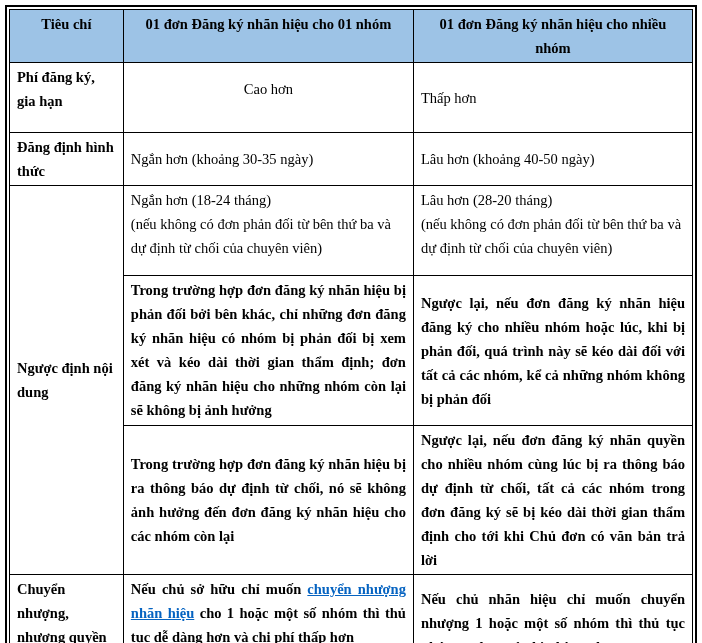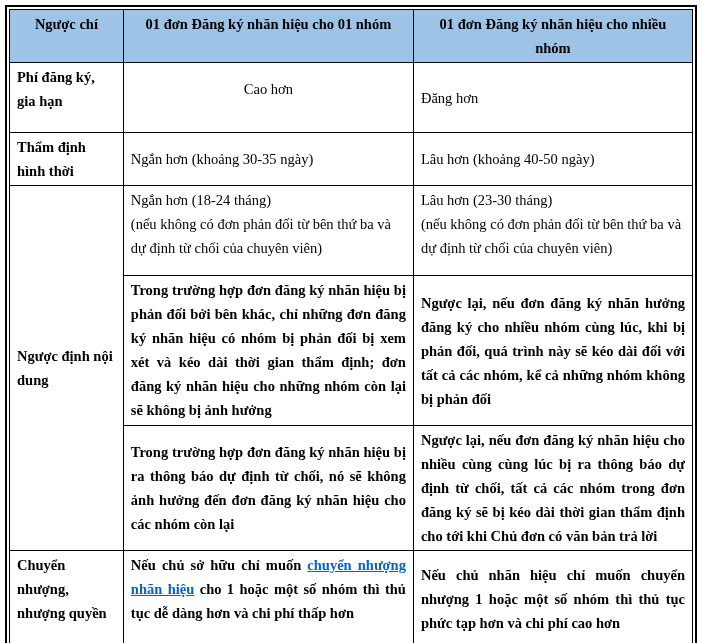--- a/index.html
+++ b/index.html
@@ -69,57 +69,57 @@
   <div class="table-frame">
     <table class="cmp">
       <colgroup>
         <col class="c1">
           <col class="c2">
           <col class="c3">
       </colgroup>
 
       <tbody>
           <tr style="height:40px;">
-        <th class="hdr">Ngược chí</th>
+        <th class="hdr">Tiêu chí</th>
         <th class="hdr">01 đơn Đăng ký nhãn hiệu cho 01 nhóm</th>
         <th class="hdr">01 đơn Đăng ký nhãn hiệu cho nhiều nhóm</th>
       </tr>
 
       <tr style="height:70px;margin-top:32px;">
         <td class="rowlabel v-top">Phí đăng ký, gia hạn</td>
         <td class="v-top pad-top-lg">Cao hơn</td>
-        <td class="v-mid">Đăng hơn</td>
+        <td class="v-mid">Thấp hơn</td>
       </tr>
 
       <tr style="height:44px;">
-        <td class="rowlabel v-mid">Thẩm định hình thời</td>
+        <td class="rowlabel v-mid">Đăng định hình thức</td>
         <td class="v-mid">Ngắn hơn (khoảng 30-35 ngày)</td>
         <td class="v-mid">Lâu hơn (khoảng 40-50 ngày)</td>
       </tr>
 
       <tr style="height:90px;">
         <td class="rowlabel v-mid" rowspan="3">Ngược định nội dung</td>
         <td class="v-top">
           <span class="line">Ngắn hơn (18-24 tháng)</span>
           <span class="line">(nếu không có đơn phản đối từ bên thứ ba và dự định từ chối của chuyên viên)</span>
         </td>
         <td class="v-top">
-          <span class="line">Lâu hơn (23-30 tháng)</span>
+          <span class="line">Lâu hơn (28-20 tháng)</span>
           <span class="line">(nếu không có đơn phản đối từ bên thứ ba và dự định từ chối của chuyên viên)</span>
         </td>
       </tr>
 
       <tr style="height:150px;">
         <td class="v-top just">Trong trường hợp đơn đăng ký nhãn hiệu bị phản đối bởi bên khác, chỉ những đơn đăng ký nhãn hiệu có nhóm bị phản đối bị xem xét và kéo dài thời gian thẩm định; đơn đăng ký nhãn hiệu cho những nhóm còn lại sẽ không bị ảnh hưởng</td>
-        <td class="v-mid just">Ngược lại, nếu đơn đăng ký nhãn hưởng đăng ký cho nhiều nhóm cùng lúc, khi bị phản đối, quá trình này sẽ kéo dài đối với tất cả các nhóm, kể cả những nhóm không bị phản đối</td>
+        <td class="v-mid just">Ngược lại, nếu đơn đăng ký nhãn hiệu đăng ký cho nhiều nhóm hoặc lúc, khi bị phản đối, quá trình này sẽ kéo dài đối với tất cả các nhóm, kể cả những nhóm không bị phản đối</td>
       </tr>
 
       <tr style="height:122px;">
         <td class="v-mid just">Trong trường hợp đơn đăng ký nhãn hiệu bị ra thông báo dự định từ chối, nó sẽ không ảnh hưởng đến đơn đăng ký nhãn hiệu cho các nhóm còn lại</td>
-        <td class="v-top just">Ngược lại, nếu đơn đăng ký nhãn hiệu cho nhiều cùng cùng lúc bị ra thông báo dự định từ chối, tất cả các nhóm trong đơn đăng ký sẽ bị kéo dài thời gian thẩm định cho tới khi Chủ đơn có văn bản trả lời</td>
+        <td class="v-top just">Ngược lại, nếu đơn đăng ký nhãn quyền cho nhiều nhóm cùng lúc bị ra thông báo dự định từ chối, tất cả các nhóm trong đơn đăng ký sẽ bị kéo dài thời gian thẩm định cho tới khi Chủ đơn có văn bản trả lời</td>
       </tr>
 
       <tr style="height:96px;">
         <td class="rowlabel v-top">Chuyển nhượng, nhượng quyền</td>
         <td class="v-top just">
           <span>Nếu chủ sở hữu chỉ muốn </span><a href="#" class="doclink">chuyển nhượng nhãn hiệu</a><span> cho 1 hoặc một số nhóm thì thủ tục dễ dàng hơn và chi phí thấp hơn</span>
         </td>
         <td class="v-mid just">Nếu chủ nhãn hiệu chỉ muốn chuyển nhượng 1 hoặc một số nhóm thì thủ tục phức tạp hơn và chi phí cao hơn</td>
       </tr>
 

